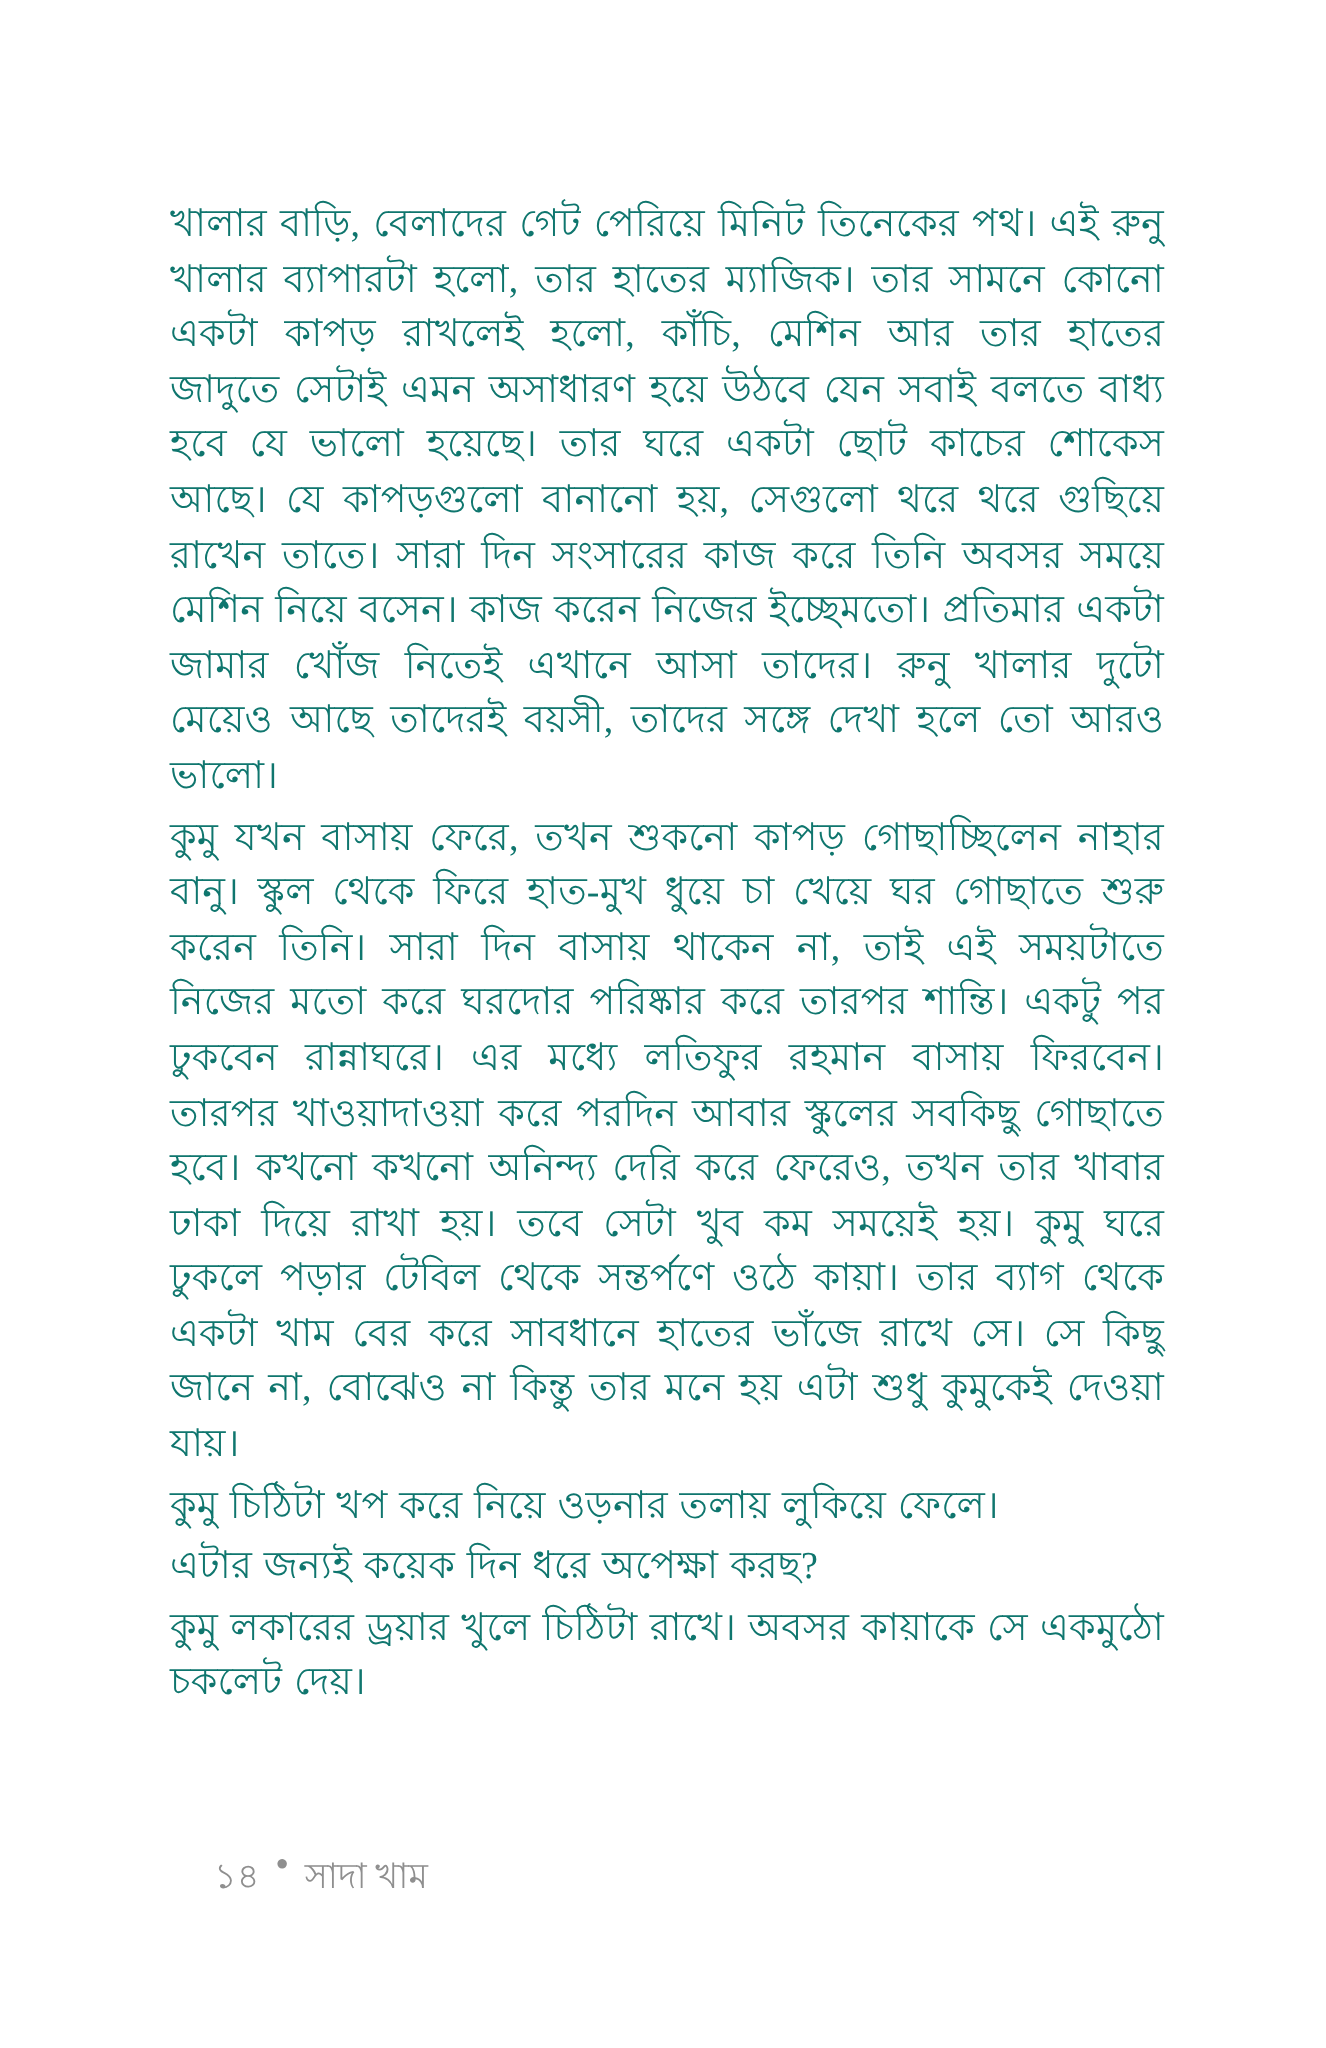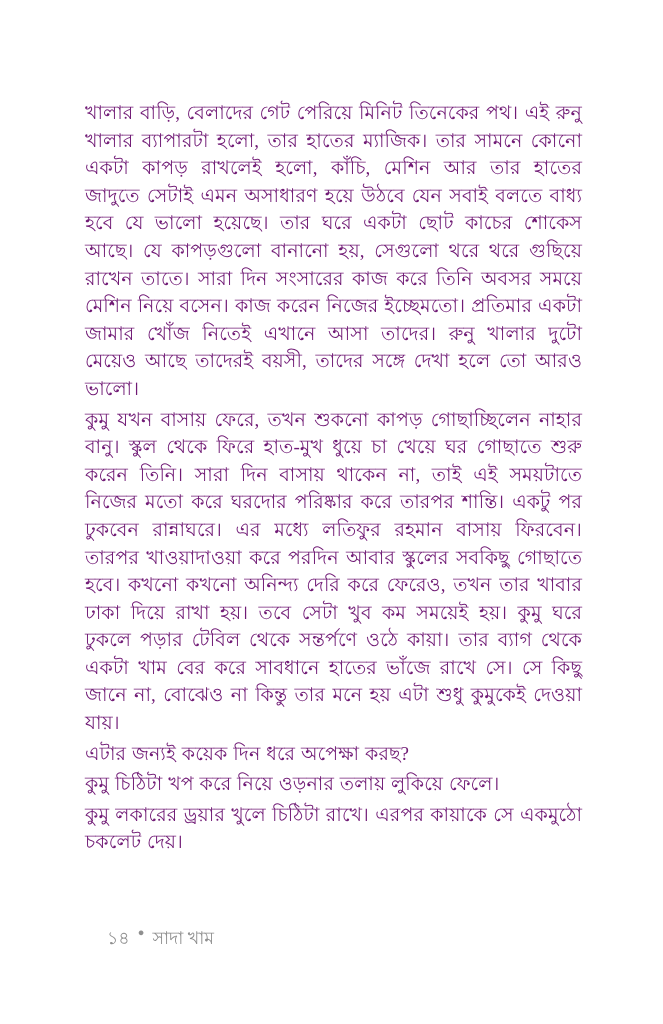--- a/index.html
+++ b/index.html
@@ -23,21 +23,21 @@
     top: 99px;
     width: 497px;
     color: #222222;
   }
   .text-block p {
     margin: 0 0 3px 0;
     font-size: 19px;
     line-height: 27.6px;
     text-align: justify;
     text-justify: inter-word;
-    color: #701a75;
+    color: #0f766e;
     letter-spacing: 0.1px;
     word-spacing: 1px;
   }
   .page-footer {
     position: absolute;
     left: 107px;
     top: 926px;
     display: flex;
     gap: 8px;
     font-size: 17.5px;
@@ -53,23 +53,23 @@
   }
 </style>
 </head>
 <body>
 
 <div class="page">
 
   <div class="text-block">
     <p>খালার বাড়ি, বেলাদের গেট পেরিয়ে মিনিট তিনেকের পথ। এই রুনু খালার ব্যাপারটা হলো, তার হাতের ম্যাজিক। তার সামনে কোনো একটা কাপড় রাখলেই হলো, কাঁচি, মেশিন আর তার হাতের জাদুতে সেটাই এমন অসাধারণ হয়ে উঠবে যেন সবাই বলতে বাধ্য হবে যে ভালো হয়েছে। তার ঘরে একটা ছোট কাচের শোকেস আছে। যে কাপড়গুলো বানানো হয়, সেগুলো থরে থরে গুছিয়ে রাখেন তাতে। সারা দিন সংসারের কাজ করে তিনি অবসর সময়ে মেশিন নিয়ে বসেন। কাজ করেন নিজের ইচ্ছেমতো। প্রতিমার একটা জামার খোঁজ নিতেই এখানে আসা তাদের। রুনু খালার দুটো মেয়েও আছে তাদেরই বয়সী, তাদের সঙ্গে দেখা হলে তো আরও ভালো।</p>
     <p>কুমু যখন বাসায় ফেরে, তখন শুকনো কাপড় গোছাচ্ছিলেন নাহার বানু। স্কুল থেকে ফিরে হাত-মুখ ধুয়ে চা খেয়ে ঘর গোছাতে শুরু করেন তিনি। সারা দিন বাসায় থাকেন না, তাই এই সময়টাতে নিজের মতো করে ঘরদোর পরিষ্কার করে তারপর শান্তি। একটু পর ঢুকবেন রান্নাঘরে। এর মধ্যে লতিফুর রহমান বাসায় ফিরবেন। তারপর খাওয়াদাওয়া করে পরদিন আবার স্কুলের সবকিছু গোছাতে হবে। কখনো কখনো অনিন্দ্য দেরি করে ফেরেও, তখন তার খাবার ঢাকা দিয়ে রাখা হয়। তবে সেটা খুব কম সময়েই হয়। কুমু ঘরে ঢুকলে পড়ার টেবিল থেকে সন্তর্পণে ওঠে কায়া। তার ব্যাগ থেকে একটা খাম বের করে সাবধানে হাতের ভাঁজে রাখে সে। সে কিছু জানে না, বোঝেও না কিন্তু তার মনে হয় এটা শুধু কুমুকেই দেওয়া যায়।</p>
+    <p>কুমু চিঠিটা খপ করে নিয়ে ওড়নার তলায় লুকিয়ে ফেলে।</p>
     <p>এটার জন্যই কয়েক দিন ধরে অপেক্ষা করছ?</p>
-    <p>কুমু চিঠিটা খপ করে নিয়ে ওড়নার তলায় লুকিয়ে ফেলে।</p>
-    <p>কুমু লকারের ড্রয়ার খুলে চিঠিটা রাখে। এরপর কায়াকে সে একমুঠো চকলেট দেয়।</p>
+    <p>কুমু লকারের ড্রয়ার খুলে চিঠিটা রাখে। অবসর কায়াকে সে একমুঠো চকলেট দেয়।</p>
   </div>
 
   <div class="page-footer">
     <span>১৪</span>
     <span class="bullet">●</span>
     <span>সাদা খাম</span>
   </div>
 
 </div>
 

